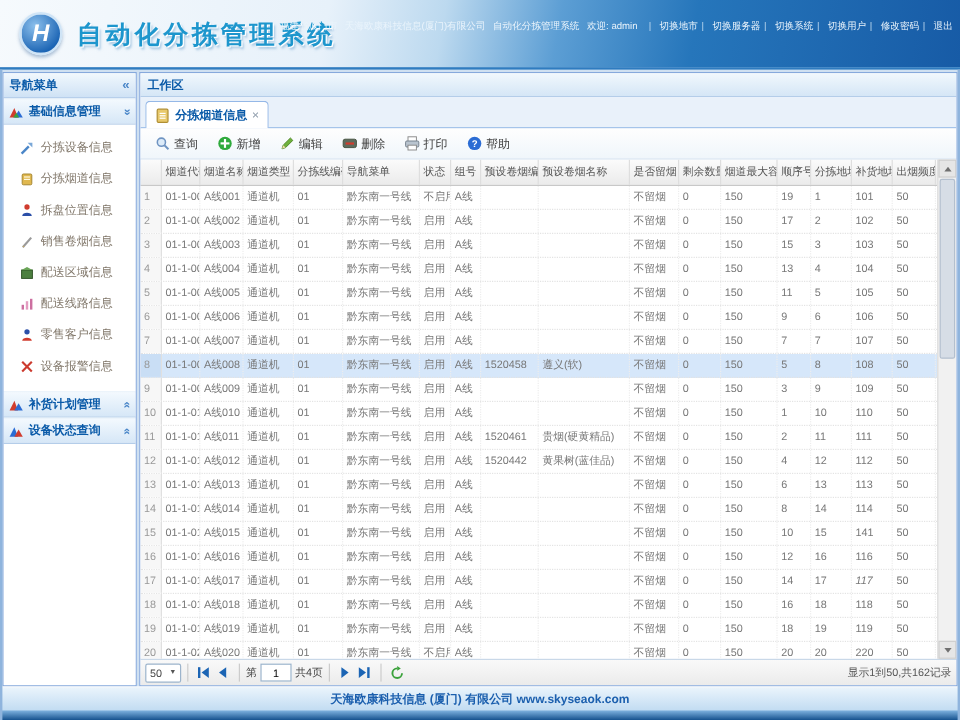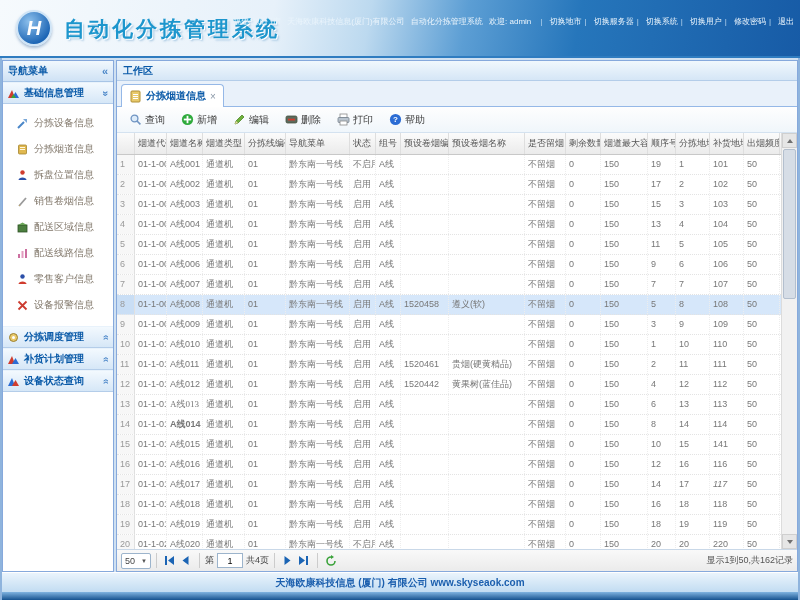--- a/index.html
+++ b/index.html
@@ -212,30 +212,20 @@
               <span>零售客户信息</span>
             </div>
             <div class="nav-item">
               <span class="mini-ic">
                 <svg width="13" height="13" viewBox="0 0 13 13">
                   <path d="M2.5 2.5 L10.5 10.5 M10.5 2.5 L2.5 10.5" stroke="#cc3b2f" stroke-width="1.8"></path>
                 </svg>
               </span>
               <span>设备报警信息</span>
             </div>
-          </div>
-          <div class="acc-header">
-            <span class="mini-ic">
-              <svg width="13" height="13" viewBox="0 0 13 13">
-                <circle cx="6.5" cy="6.5" r="4" fill="#e8c96b" stroke="#9b7f2e" stroke-width="1"></circle>
-                <circle cx="6.5" cy="6.5" r="1.5" fill="#fff"></circle>
-              </svg>
-            </span>
-            <span style="margin-left:4px">分拣调度管理</span>
-            <span class="chev2 chev-down">»</span>
           </div>
           <div class="acc-header">
             <span class="mini-ic">
               <svg width="13" height="13" viewBox="0 0 13 13">
                 <path d="M1 11 L5 3 L8 11 Z" fill="#d03c2e"></path>
                 <path d="M5 11 L8.5 5 L12 11 Z" fill="#2b6cd4"></path>
               </svg>
             </span>
             <span style="margin-left:4px">补货计划管理</span>
             <span class="chev2 chev-down">»</span>
@@ -579,40 +569,40 @@
                 <div class="gcell" style="width: 35px;">0</div>
                 <div class="gcell" style="width: 47px;">150</div>
                 <div class="gcell" style="width: 28px;">4</div>
                 <div class="gcell" style="width: 34px;">12</div>
                 <div class="gcell" style="width: 34px;">112</div>
                 <div class="gcell" style="width: 36px;">50</div>
               </div>
               <div class="grow">
                 <div class="gcell rownum" style="width: 18px;">13</div>
                 <div class="gcell" style="width: 32px;">01-1-013</div>
-                <div class="gcell" style="width: 36px; font-family: Liberation Serif, serif;">A线013</div>
+                <div class="gcell" style="width: 36px;">A线013</div>
                 <div class="gcell" style="width: 42px;">通道机</div>
                 <div class="gcell" style="width: 41px;">01</div>
                 <div class="gcell" style="width: 64px;">黔东南一号线</div>
                 <div class="gcell" style="width: 26px;">启用</div>
                 <div class="gcell" style="width: 25px;">A线</div>
                 <div class="gcell" style="width: 48px;"></div>
                 <div class="gcell" style="width: 76px;"></div>
                 <div class="gcell" style="width: 41px;">不留烟</div>
                 <div class="gcell" style="width: 35px;">0</div>
                 <div class="gcell" style="width: 47px;">150</div>
                 <div class="gcell" style="width: 28px;">6</div>
                 <div class="gcell" style="width: 34px;">13</div>
                 <div class="gcell" style="width: 34px;">113</div>
                 <div class="gcell" style="width: 36px;">50</div>
               </div>
               <div class="grow">
                 <div class="gcell rownum" style="width: 18px;">14</div>
                 <div class="gcell" style="width: 32px;">01-1-014</div>
-                <div class="gcell" style="width: 36px; font-weight: bold;">A线014</div>
+                <div class="gcell" style="width: 36px;">A线014</div>
                 <div class="gcell" style="width: 42px;">通道机</div>
                 <div class="gcell" style="width: 41px;">01</div>
                 <div class="gcell" style="width: 64px;">黔东南一号线</div>
                 <div class="gcell" style="width: 26px;">启用</div>
                 <div class="gcell" style="width: 25px;">A线</div>
                 <div class="gcell" style="width: 48px;"></div>
                 <div class="gcell" style="width: 76px;"></div>
                 <div class="gcell" style="width: 41px;">不留烟</div>
                 <div class="gcell" style="width: 35px;">0</div>
                 <div class="gcell" style="width: 47px;">150</div>

